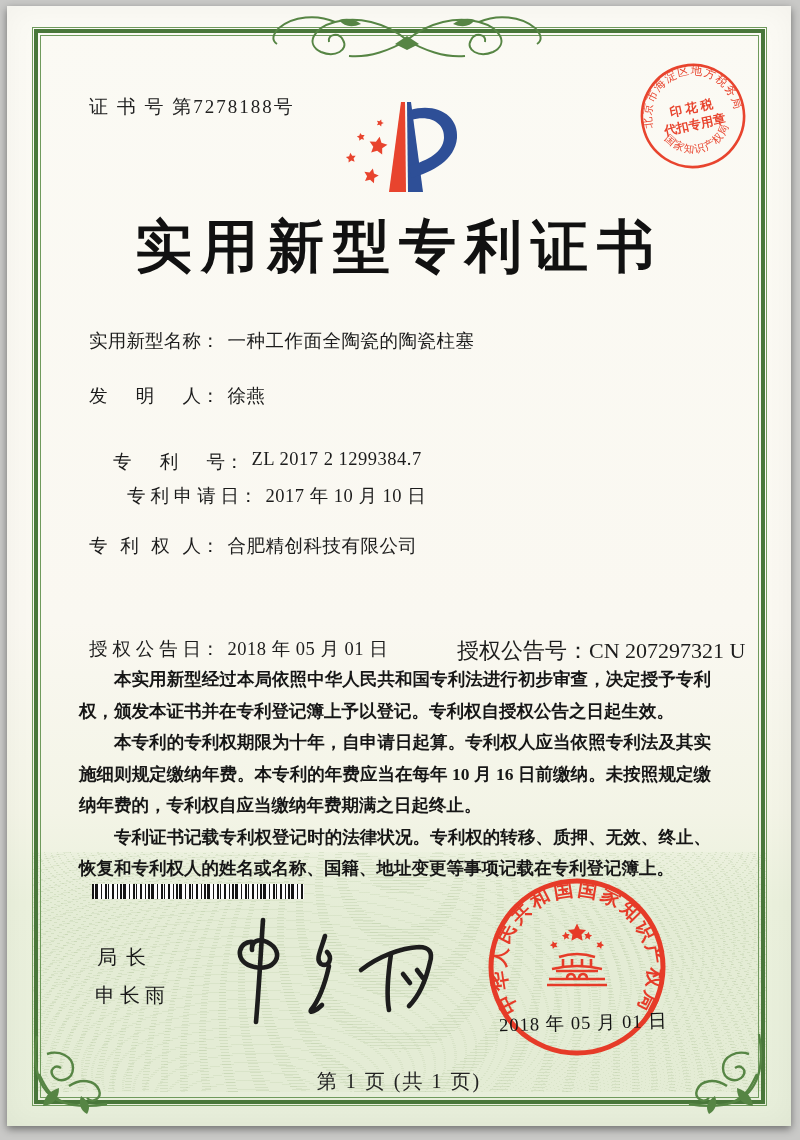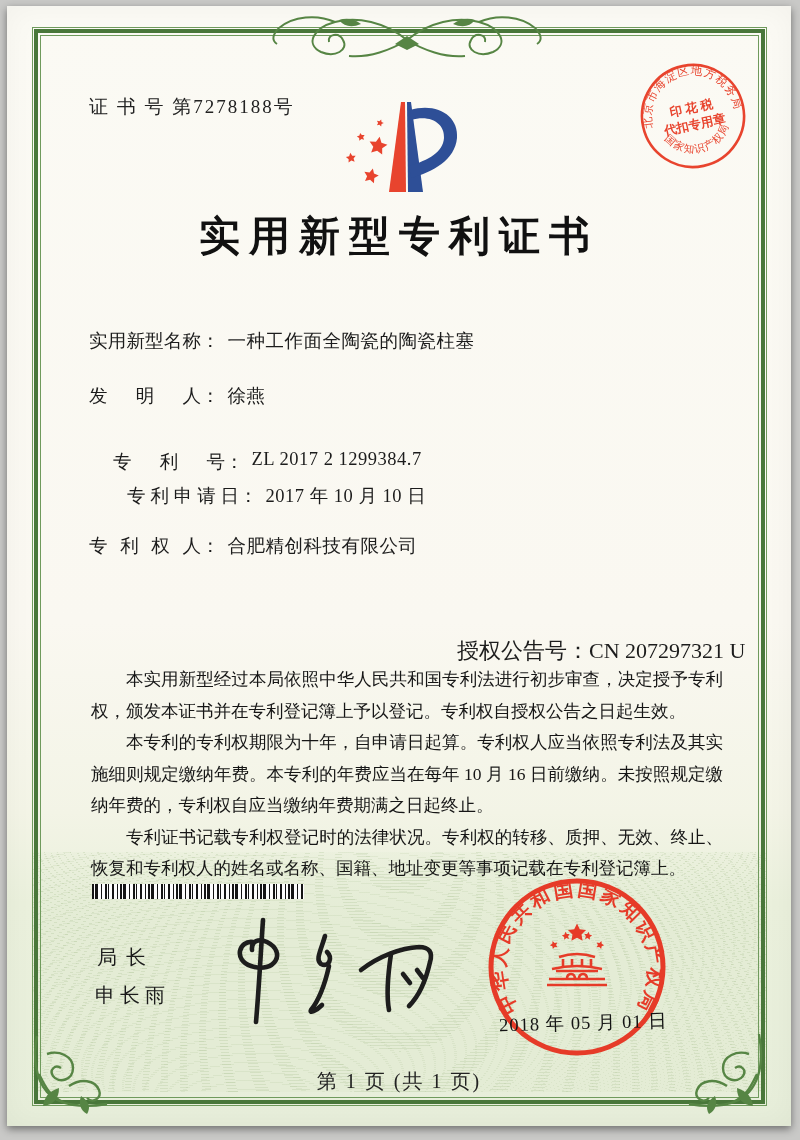--- a/index.html
+++ b/index.html
@@ -26,30 +26,30 @@
   .frame{
     position:absolute;left:25px;top:21px;width:733px;height:1077px;
     border:1px solid #6f9a5c; pointer-events:none;
   }
   .frame .mid{position:absolute;inset:1px;border:4px solid #49773a;}
   .frame .inner{position:absolute;inset:7px;border:1px solid #6f9a5c;}
   .abs{position:absolute;}
   .cert-no{left:82px;top:88px;font-size:19px;color:#222;letter-spacing:2px;}
   .title{
     left:0;right:0;top:203px;text-align:center;
-    font-size:41px;font-weight:700;color:#111;letter-spacing:9px;
+    font-size:57px;font-weight:700;color:#111;letter-spacing:9px;
     font-family:"Liberation Serif","DejaVu Serif",serif;
   }
   .row{left:82px;font-size:18.5px;color:#1c1c1c;white-space:nowrap;}
   .row .lbl{display:inline-block;width:112px;text-align:justify;text-align-last:justify;vertical-align:top;}
   .row .colon{display:inline-block;vertical-align:top;margin-right:8px;}
   .row .val{display:inline-block;vertical-align:top;letter-spacing:.5px;}
   .row .val.wrap{white-space:normal;width:508px;line-height:29px;}
   .grant-no{left:450px;top:630px;font-size:22px;color:#1c1c1c;white-space:nowrap;}
-  .paras{left:84px;top:658px;width:632px;font-size:17.5px;line-height:31.5px;color:#161616;text-align:justify;}
+  .paras{left:72px;top:658px;width:632px;font-size:17.5px;line-height:31.5px;color:#161616;text-align:justify;font-weight:bold;}
   .paras p{margin:0;text-indent:2em;}
   .barcode{
     left:85px;top:878px;width:212px;height:15px;
     background:repeating-linear-gradient(90deg,
       #141414 0 2px,#fdfdfd 2px 3px,#141414 3px 6px,#fdfdfd 6px 9px,
       #141414 9px 10px,#fdfdfd 10px 13px,#141414 13px 15px,#fdfdfd 15px 16px,
       #141414 16px 17px,#fdfdfd 17px 20px,#141414 20px 22px,#fdfdfd 22px 25px,
       #141414 25px 26px,#fdfdfd 26px 28px);
   }
   .signer-title{left:90px;top:938px;font-size:20px;letter-spacing:9px;color:#1b1b1b;}
@@ -159,20 +159,23 @@
     <span class="lbl">实用新型名称</span><span class="colon">：</span><span class="val">一种工作面全陶瓷的陶瓷柱塞</span>
   </div>
   <div class="abs row" style="top:443px;margin-left:24px;">
     <span class="lbl">专利号</span><span class="colon">：</span><span class="val">ZL 2017 2 1299384.7</span>
   </div>
   <div class="abs row" style="top:477px;margin-left:38px;">
     <span class="lbl">专利申请日</span><span class="colon">：</span><span class="val">2017 年 10 月 10 日</span>
   </div>
   <div class="abs row" style="top:527px;">
     <span class="lbl">专利权人</span><span class="colon">：</span><span class="val">合肥精创科技有限公司</span>
+  </div>
+  <div class="abs row" style="top:630px;">
+    <span class="lbl">授权公告日</span><span class="colon">：</span><span class="val">2018 年 05 月 01 日</span>
   </div>
   <div class="abs grant-no">
     <span>授权公告号</span><span>：</span><span>CN 207297321 U</span>
   </div>
 
   <div class="abs paras">
     <p>本实用新型经过本局依照中华人民共和国专利法进行初步审查，决定授予专利权，颁发本证书并在专利登记簿上予以登记。专利权自授权公告之日起生效。</p>
     <p>本专利的专利权期限为十年，自申请日起算。专利权人应当依照专利法及其实施细则规定缴纳年费。本专利的年费应当在每年 10 月 16 日前缴纳。未按照规定缴纳年费的，专利权自应当缴纳年费期满之日起终止。</p>
     <p>专利证书记载专利权登记时的法律状况。专利权的转移、质押、无效、终止、恢复和专利权人的姓名或名称、国籍、地址变更等事项记载在专利登记簿上。</p>
   </div>

